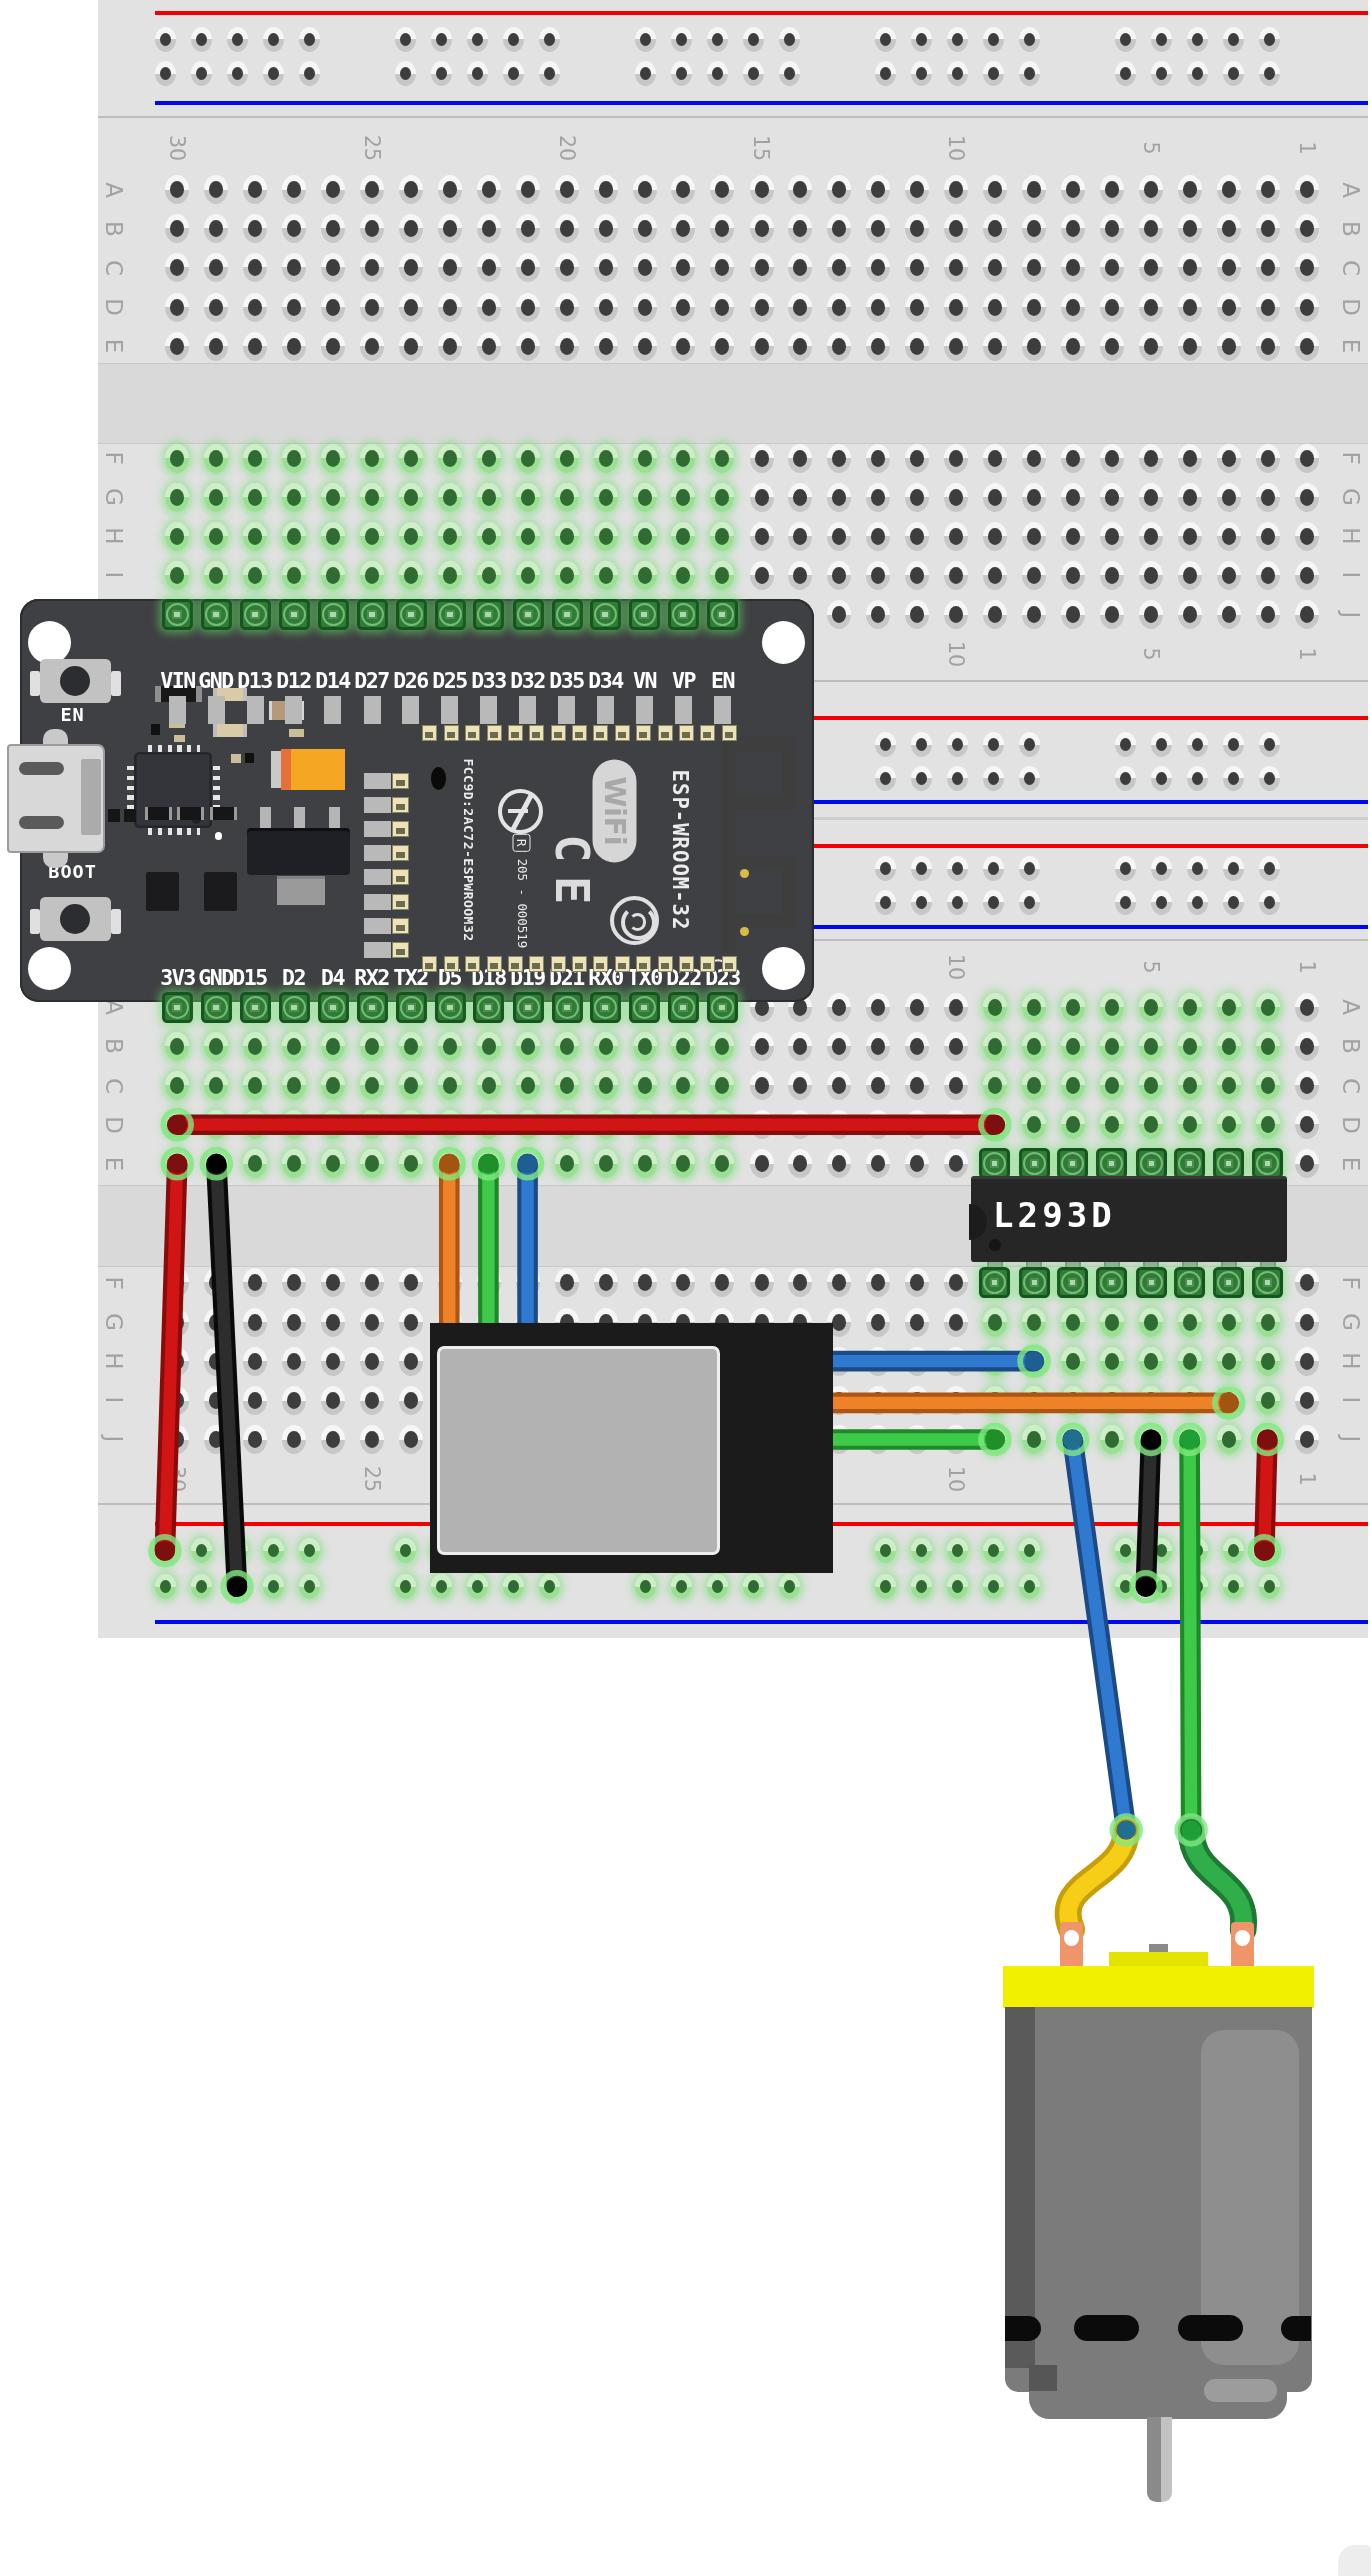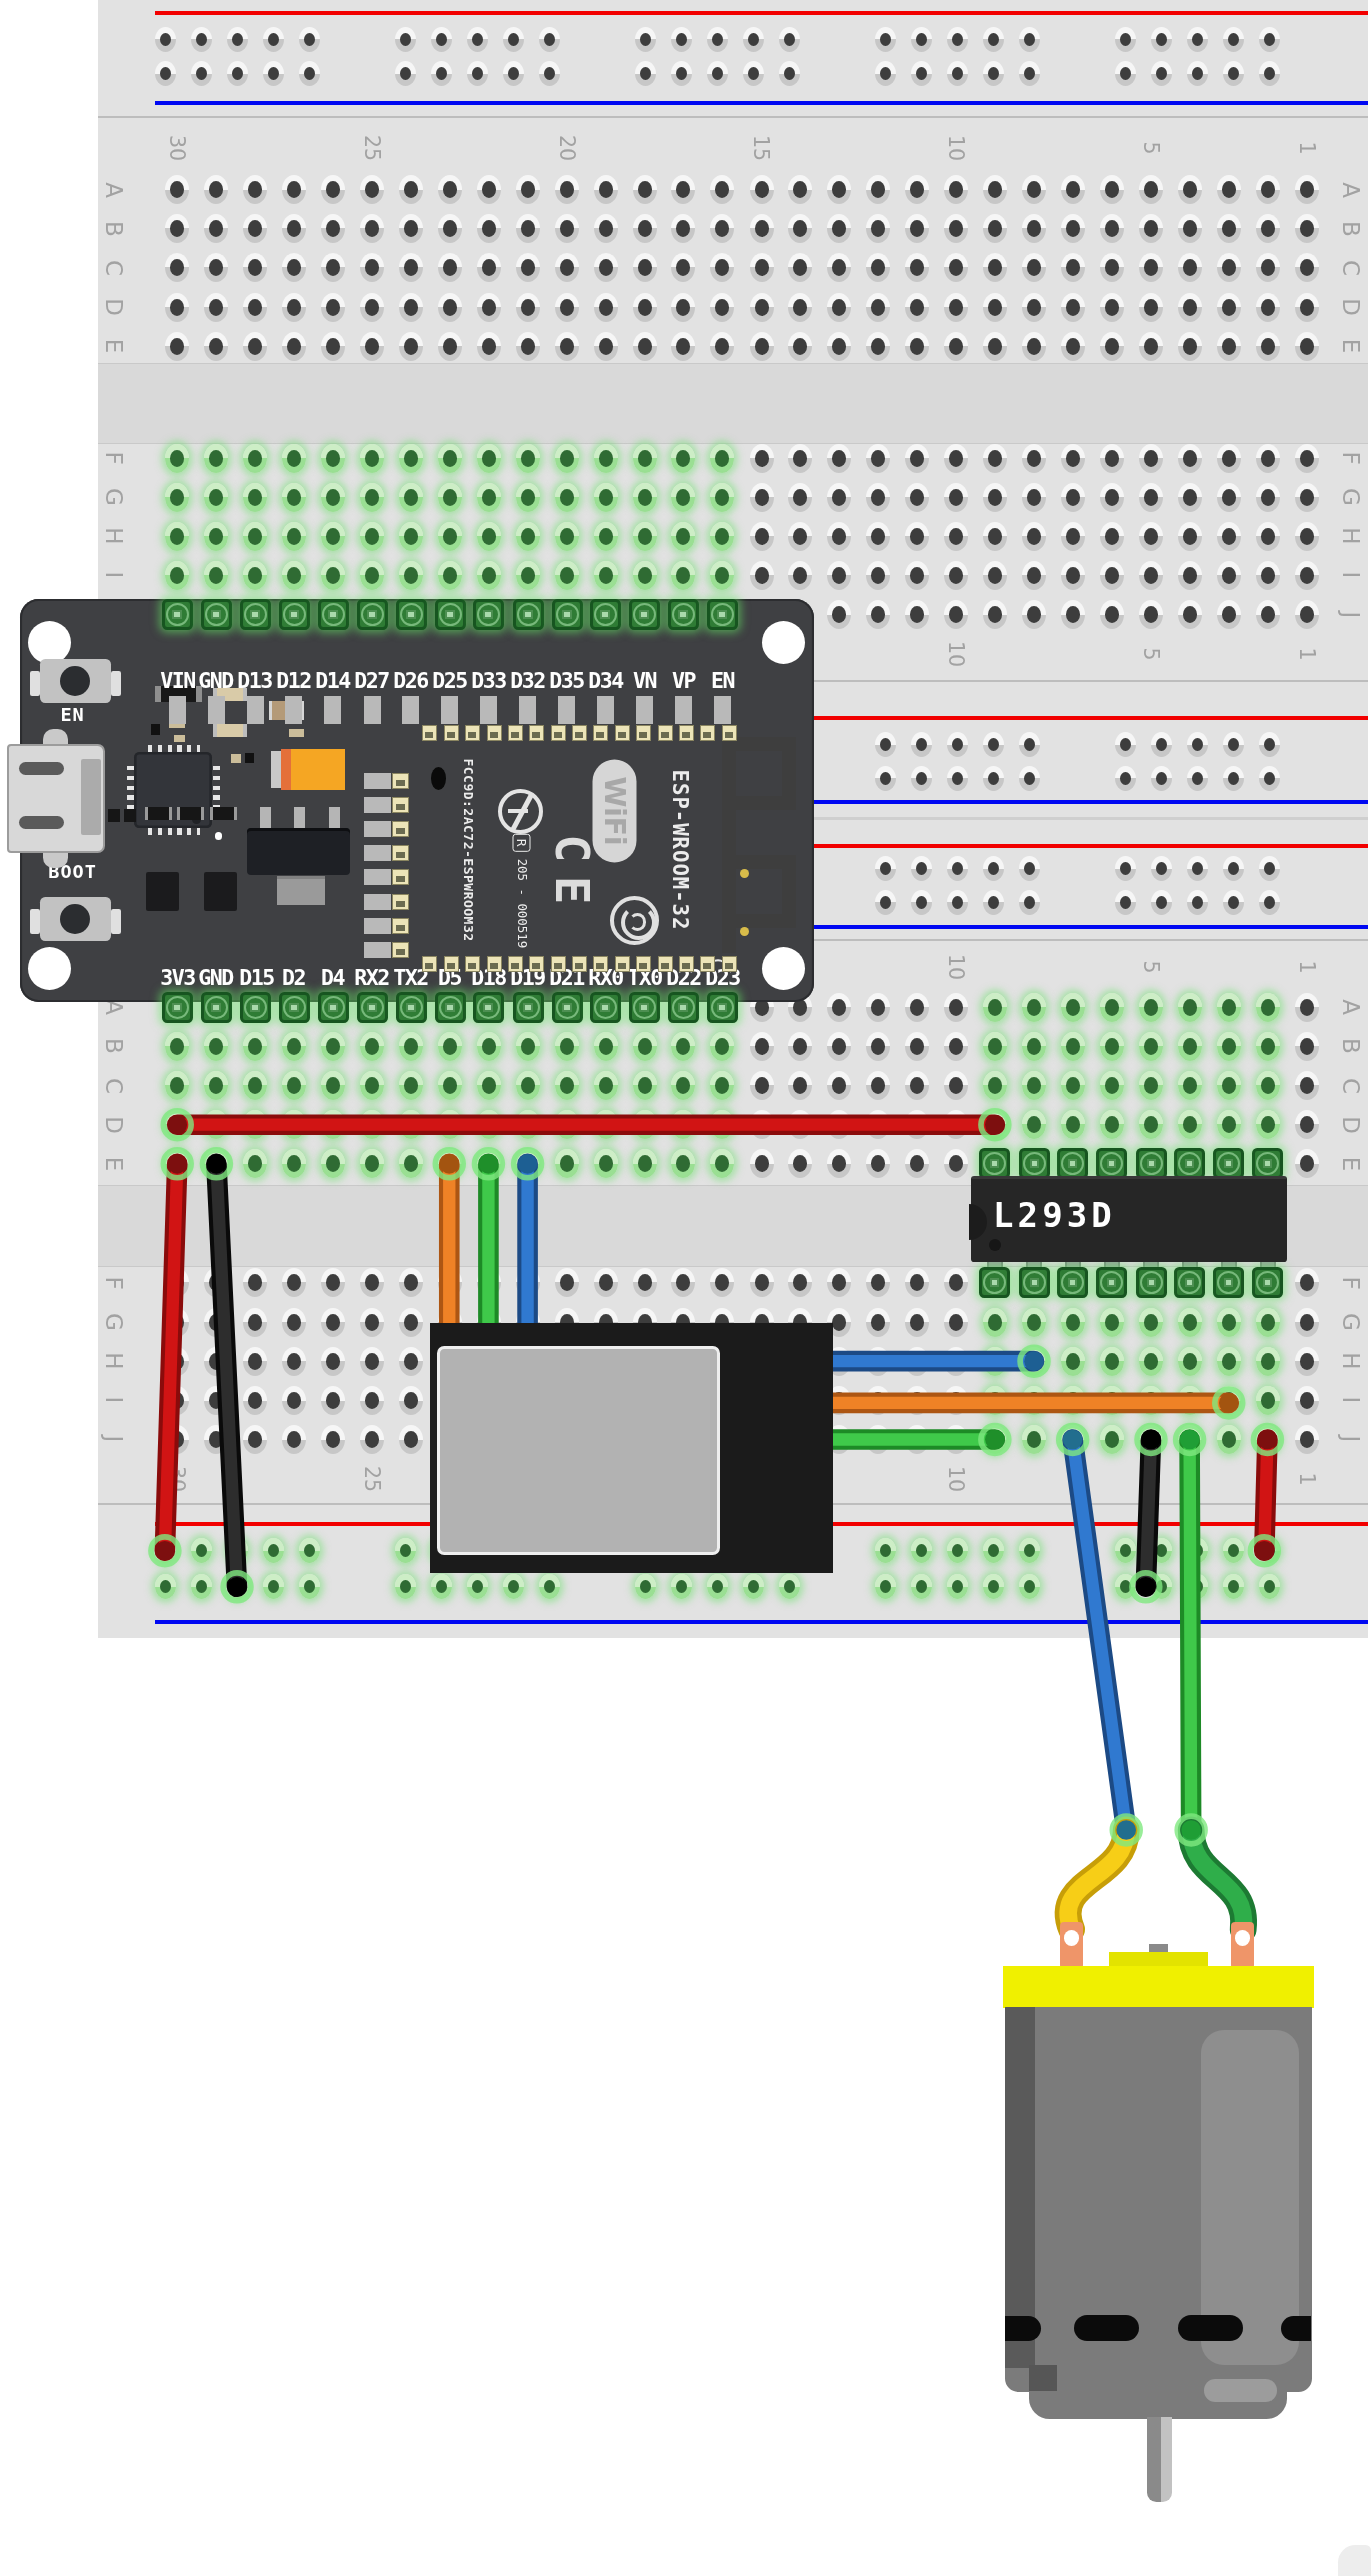--- a/index.html
+++ b/index.html
@@ -1143,21 +1143,21 @@
         <div class="plabel" style="left:158px;top:366px;">3V3</div>
         <div class="stub" style="left:188px;top:97px;width:17.5px;height:28px;"></div>
         <div class="sock" style="left:181px;top:0px;"></div>
         <div class="sock" style="left:181px;top:393px;"></div>
         <div class="plabel" style="left:196px;top:69px;">GND</div>
         <div class="plabel" style="left:196px;top:366px;">GND</div>
         <div class="stub" style="left:227px;top:97px;width:17.5px;height:28px;"></div>
         <div class="sock" style="left:220px;top:0px;"></div>
         <div class="sock" style="left:220px;top:393px;"></div>
         <div class="plabel" style="left:235px;top:69px;">D13</div>
-        <div class="plabel" style="left:237px;top:366px;">D15</div>
+        <div class="plabel" style="left:230px;top:366px;">D15</div>
         <div class="stub" style="left:265px;top:97px;width:17.5px;height:28px;"></div>
         <div class="sock" style="left:259px;top:0px;"></div>
         <div class="sock" style="left:259px;top:393px;"></div>
         <div class="plabel" style="left:274px;top:69px;">D12</div>
         <div class="plabel" style="left:274px;top:366px;">D2</div>
         <div class="stub" style="left:304px;top:97px;width:17.5px;height:28px;"></div>
         <div class="sock" style="left:298px;top:0px;"></div>
         <div class="sock" style="left:298px;top:393px;"></div>
         <div class="plabel" style="left:313px;top:69px;">D14</div>
         <div class="plabel" style="left:313px;top:366px;">D4</div>

